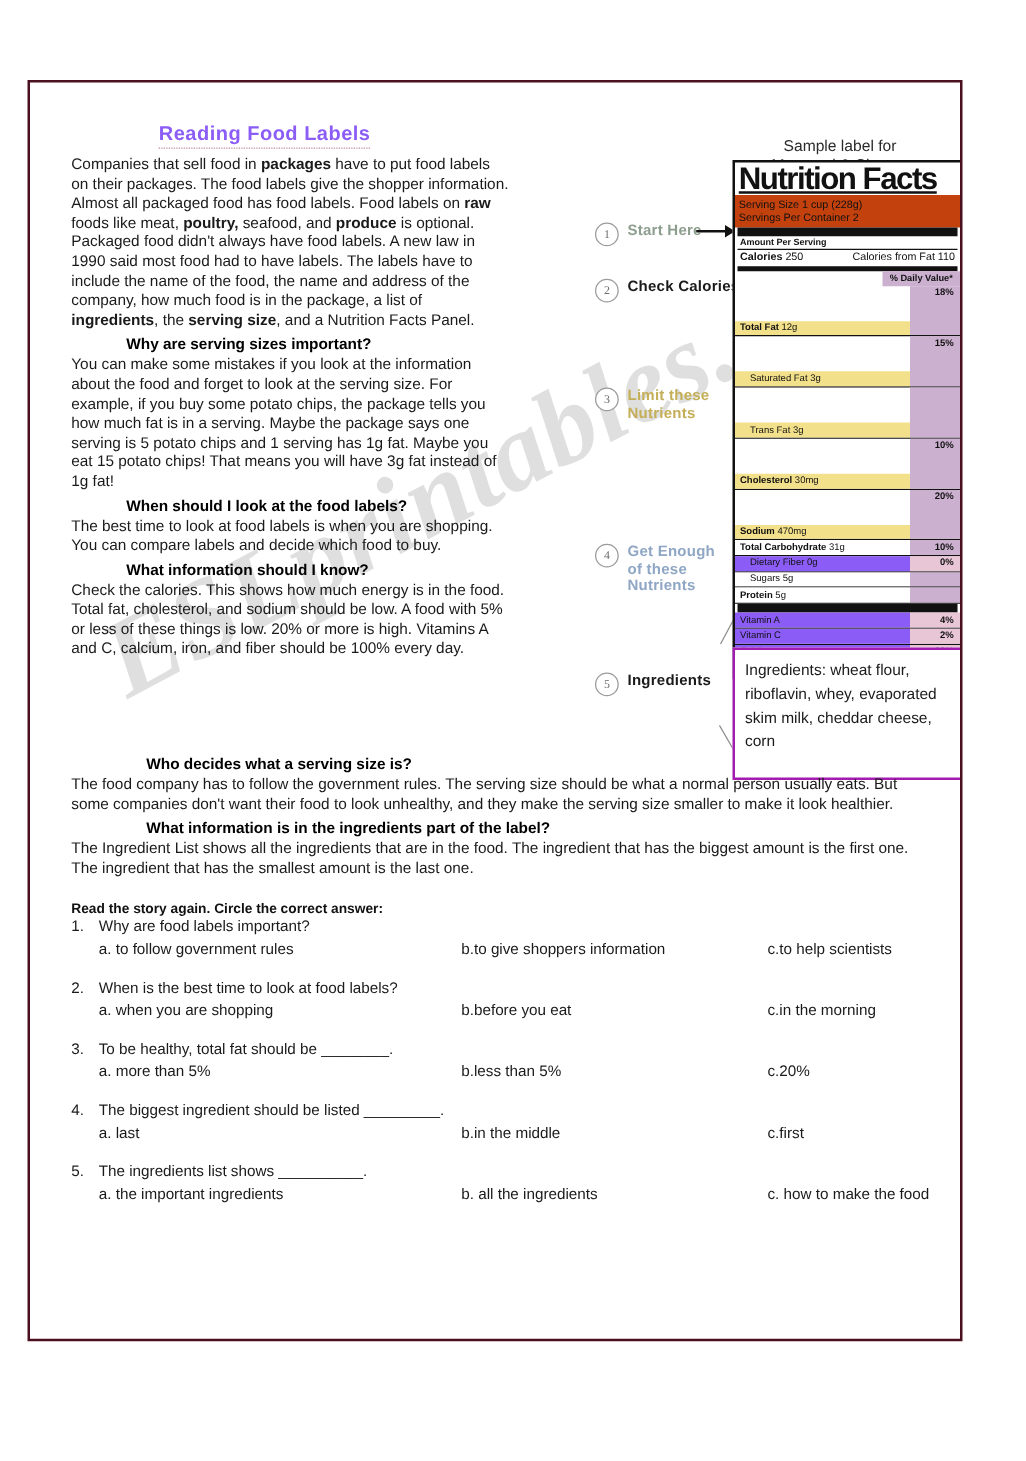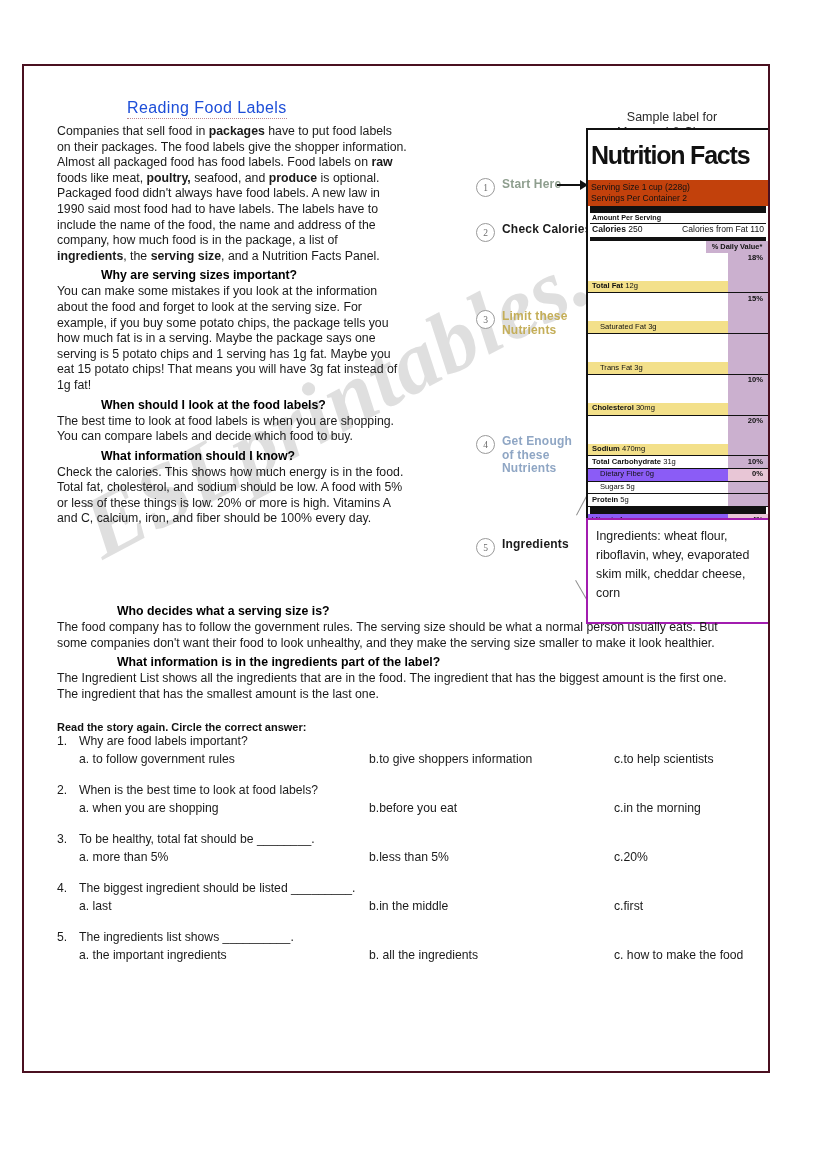--- a/index.html
+++ b/index.html
@@ -46,22 +46,22 @@
     z-index: 5;
     letter-spacing: 1px;
   }
 
   
   #title {
     position: absolute;
     left: 103px;
     top: 33px;
     font-size: 16px;
-    font-weight: normal;
-    color: #1d4ed8;
+    font-weight: bold;
+    color: #8b5cf6;
     letter-spacing: 0.4px;
     border-bottom: 1px dotted #c08b94;
     padding-bottom: 1px;
     z-index: 8;
   }
 
   
   #story-col {
     position: absolute;
     left: 33px;
@@ -190,23 +190,24 @@
     box-sizing: border-box;
     font-size: 7.4px;
     color: #111;
     line-height: 1.15;
   }
   #nf-title {
     font-size: 25px;
     font-weight: bold;
     letter-spacing: -1.2px;
     line-height: 26px;
-    padding: 12px 3px;
+    padding: 0 3px;
     white-space: nowrap;
     font-family: "Liberation Sans", sans-serif;
+    text-decoration: underline;
   }
   .nf-serving {
     background: #c2410c;
     padding: 2px 3px 3px 3px;
     font-size: 8.6px;
     line-height: 10.5px;
   }
   .bar-thick {
     height: 7px;
     background: #111;

